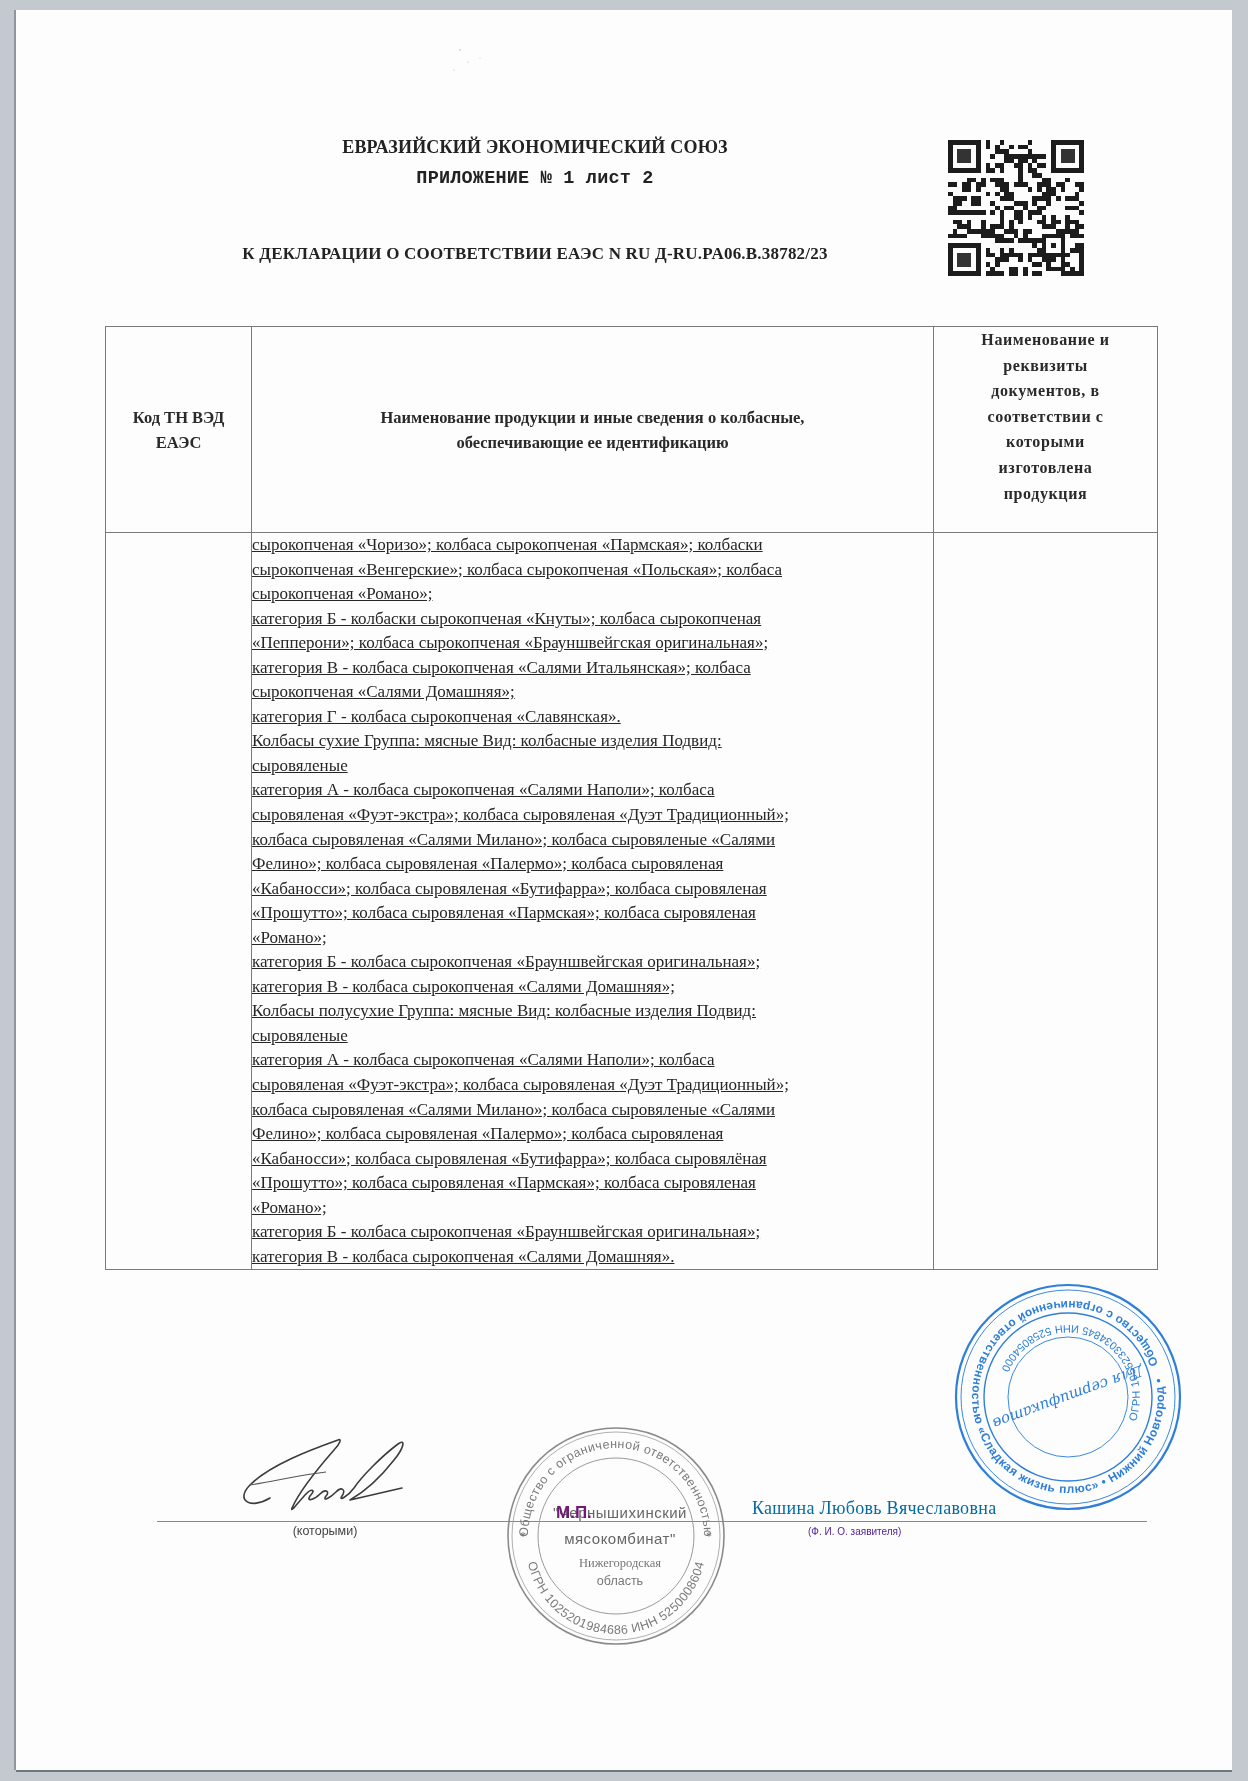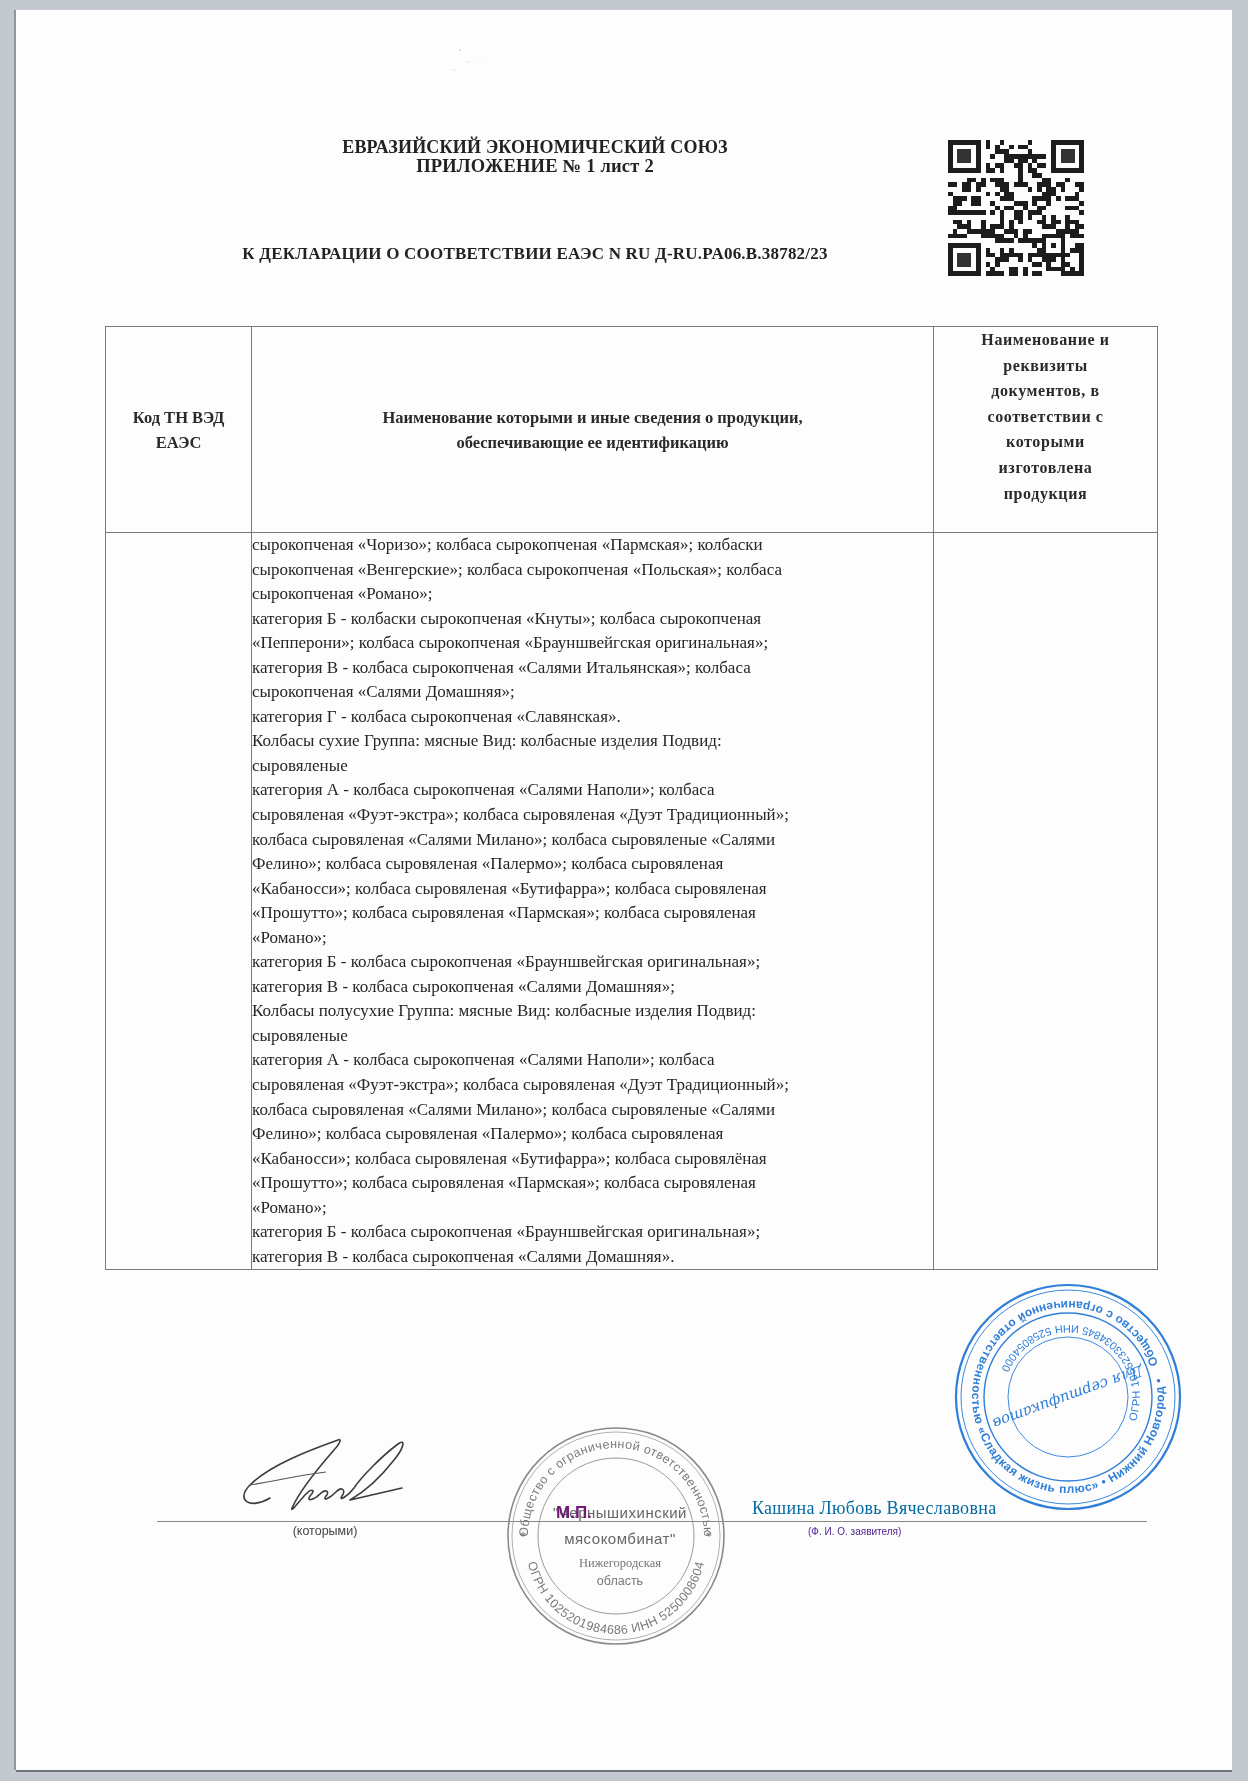--- a/index.html
+++ b/index.html
@@ -1,30 +1,30 @@
 <!DOCTYPE html>
 <html><head>
 <meta charset="utf-8">
 <style>
   html, body { margin:0; padding:0; }
   body { width:1248px; height:1781px; background:#c4c9cf; position:relative; overflow:hidden; font-family:"Liberation Serif", serif; color:#1e1e1e; }
   .page { position:absolute; left:16px; top:10px; width:1216px; height:1760px; background:#fdfdfd; box-shadow: -2px 0 0 #8f969d, 0 2px 0 #6f767c; }
   .title { position:absolute; left:100px; width:870px; text-align:center; font-weight:bold; font-size:18px; letter-spacing:0.2px; color:#222; }
   .t1 { top:126px;margin-top:11px; }
-  .t2 { top:156px; font-size:18.5px; }
+  .t2 { top:168px; font-size:18.5px;font-family:Liberation Mono, monospace; }
   .t3 { top:222px; font-size:17px;margin-top:22px; }
   .qr { position:absolute; left:948px; top:140px; width:136px; height:136px; }
   table.decl { position:absolute; left:105px; top:326px; width:1051px; border-collapse:collapse; table-layout:fixed; }
   table.decl td, table.decl th { border:1px solid #7a7a7a; padding:0; vertical-align:middle; }
   th { font-weight:bold; font-size:16.5px; color:#2a2a2a; text-align:center; line-height:25px;margin-top:39px; }
   th.c1 { width:145px; }
   th.c2 { width:681px; }
   th.c3 { width:223px; line-height:25.6px; letter-spacing:0.6px; font-size:16px; padding:2px 6px; }
   tr.hdr { height:206px; }
-  td.body-cell { vertical-align:top; padding:10px 0 4px 9px; font-size:17px; line-height:24.55px; color:#262626; }
+  td.body-cell { vertical-align:top; padding:10px 0 4px 9px; font-size:17px; line-height:24.55px; color:#262626;text-decoration:underline; }
   .ln { display:block; white-space:nowrap; }
   .sig-line { position:absolute; left:157px; top:1521px; width:990px; height:0; border-top:1px solid #888; }
   .lbl-sig { position:absolute; left:290px; top:1524px; font-family:"Liberation Sans", sans-serif; font-size:12.5px; color:#444; width:70px; text-align:center; }
   .applicant { position:absolute; left:752px; top:1498px; font-size:18px; color:#0369a1; letter-spacing:0.3px; }
   .lbl-fio { position:absolute; left:808px; top:1526px; font-family:"Liberation Sans", sans-serif; font-size:10px; color:#4c1d95; }
   .signature { position:absolute; left:230px; top:1430px; width:190px; height:90px; }
   .stamp-grey { position:absolute; left:504px; top:1424px; width:224px; height:224px; }
   .stamp-blue { position:absolute; left:953px; top:1282px; width:230px; height:230px; }
   .mp { position:absolute; left:556px; top:1503px; font-family:"Liberation Sans", sans-serif; font-weight:bold; font-size:17px; color:#701a75; }
   .stamp-text { position:absolute; font-family:"Liberation Sans", sans-serif; text-align:center; color:#666; }
@@ -366,21 +366,21 @@
   </svg>
 
 <table class="decl">
   <thead>
     <tr class="hdr">
       <th class="c1">
         <span class="ln">Код ТН ВЭД</span>
         <span class="ln">ЕАЭС</span>
       </th>
       <th class="c2">
-        <span class="ln">Наименование которыми и иные сведения о продукции,</span>
+        <span class="ln">Наименование продукции и иные сведения о колбасные,</span>
         <span class="ln">обеспечивающие ее идентификацию</span>
       </th>
       <th class="c3" style="vertical-align:top;">
         <span class="ln">Наименование и</span>
         <span class="ln">реквизиты</span>
         <span class="ln">документов, в</span>
         <span class="ln">соответствии с</span>
         <span class="ln">которыми</span>
         <span class="ln">изготовлена</span>
         <span class="ln">продукция</span>

